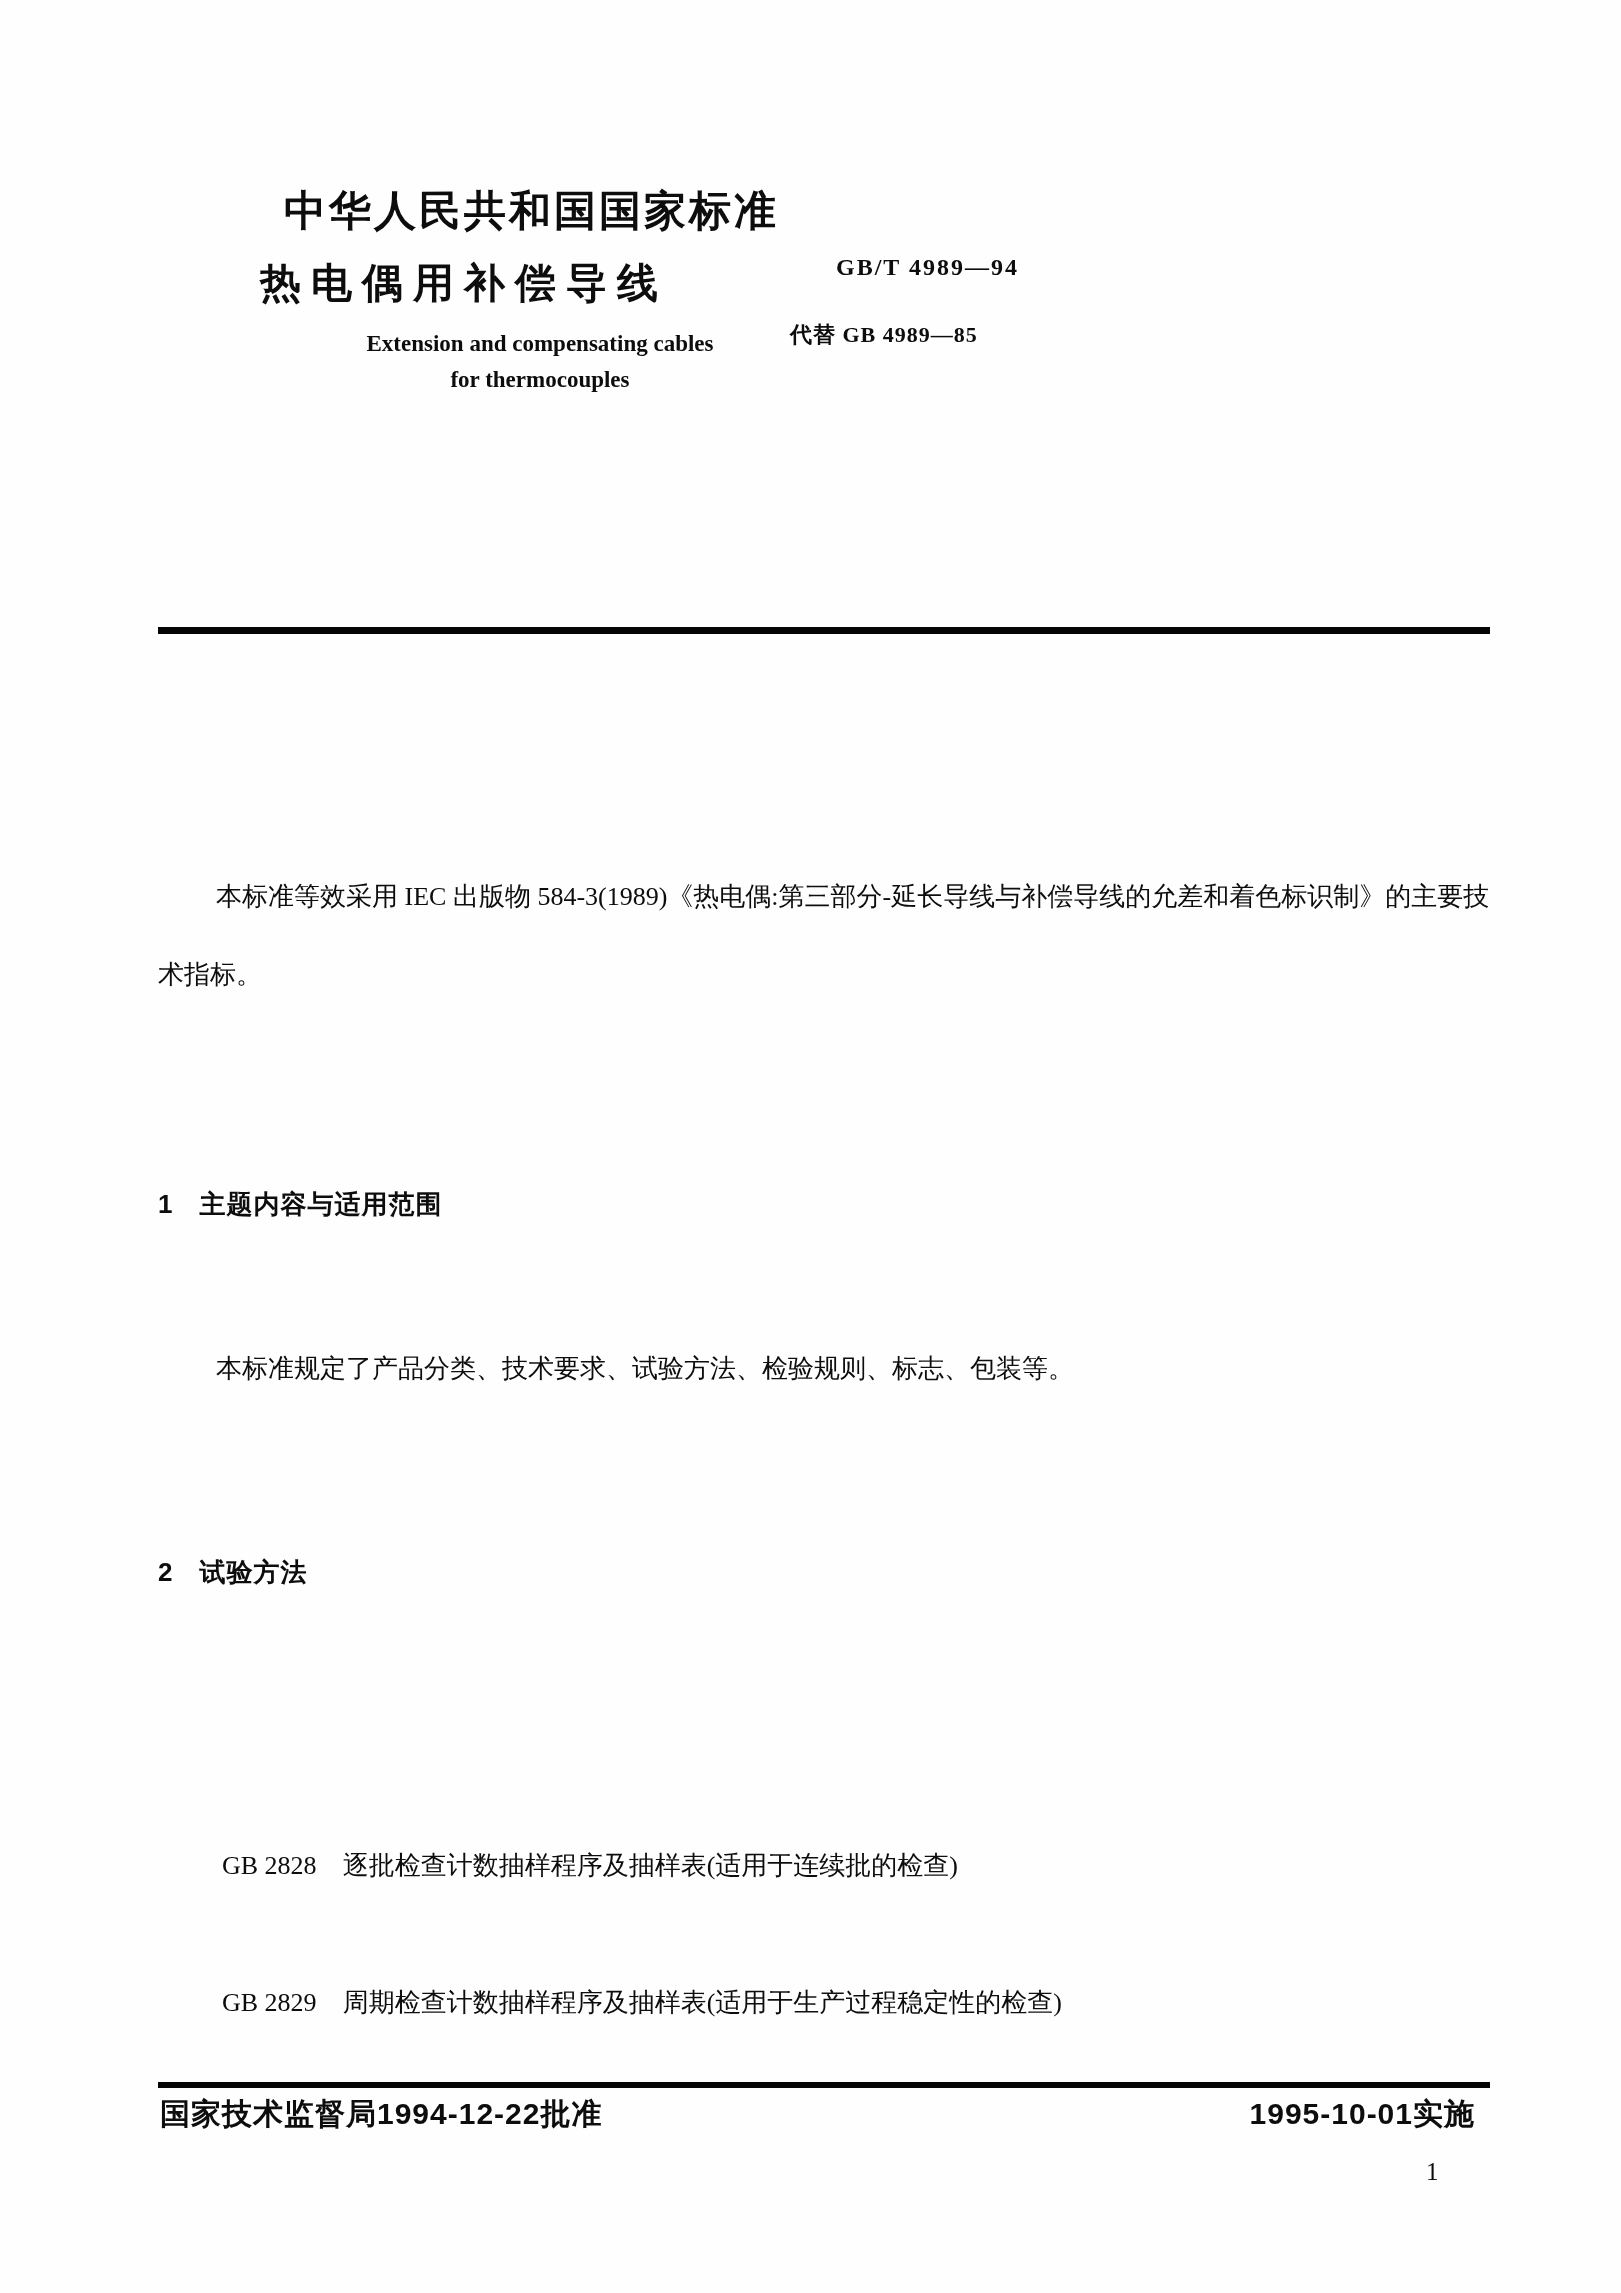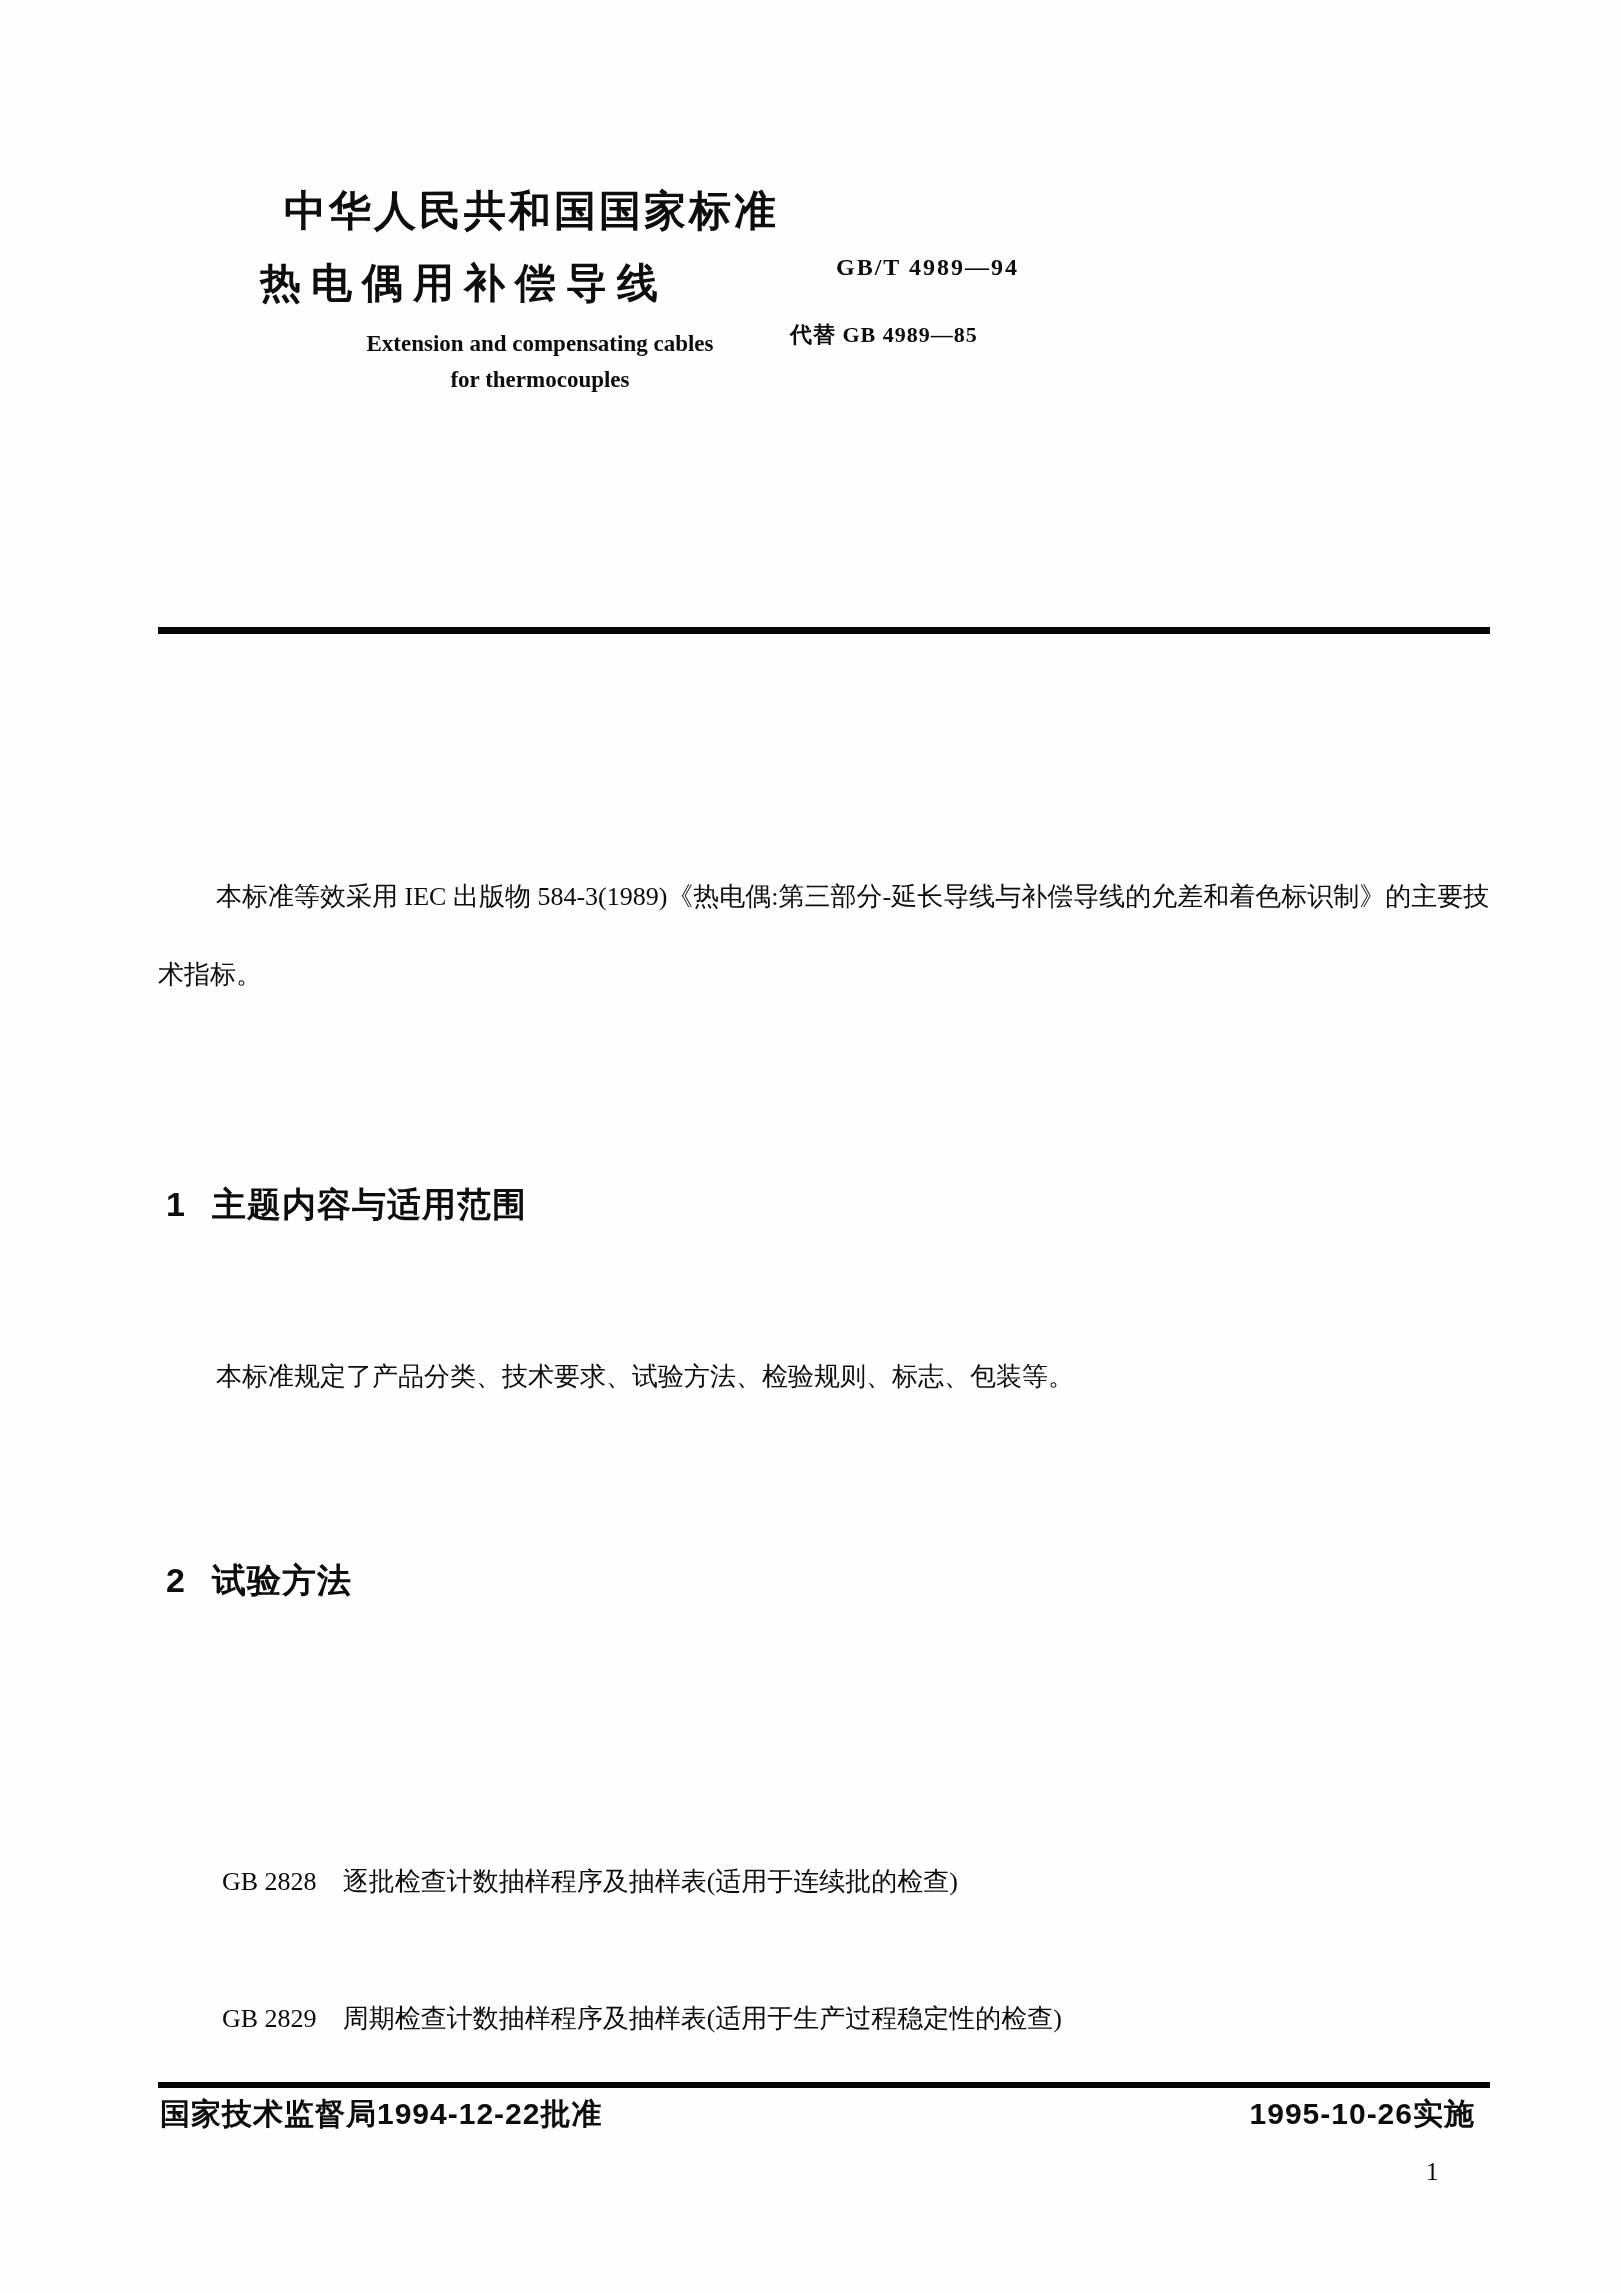--- a/index.html
+++ b/index.html
@@ -48,21 +48,21 @@
   .content {
     position:absolute; left:158px; top:700px; width:1332px;
     font-size:26px; line-height:50px;
   }
   .content p { margin:0; }
   p.indent { text-indent:58px; }
   p.intro { line-height:78px; margin-top:8px; }
   p.s1p1 { margin-top:24px; }
 
   h2.sec {
-    margin:8px; font-size:34px; line-height:32px;
+    margin:0; font-size:26px; line-height:32px;
     font-family:"Liberation Sans","DejaVu Sans",sans-serif;
     font-weight:bold; letter-spacing:1px;
   }
   h2.s1 { margin-top:24px; }
   h2.s2 { margin-top:12px; }
   .sec-num { display:inline-block; margin-right:26px; }
 
   .ref-list { margin:14px 0 0 64px; line-height:45.5px; }
   .ref-row .ref-code { display:inline-block; margin-right:26px; }
 
@@ -130,16 +130,16 @@
     
 
     
 
     
   </div>
 
   
   <div class="rule-footer"></div>
   <div class="footer-approval">国家技术监督局1994-12-22批准</div>
-  <div class="footer-impl">1995-10-26实施</div>
+  <div class="footer-impl">1995-10-01实施</div>
   <div class="page-number">1</div>
 
 </div>
 
 </body></html>

